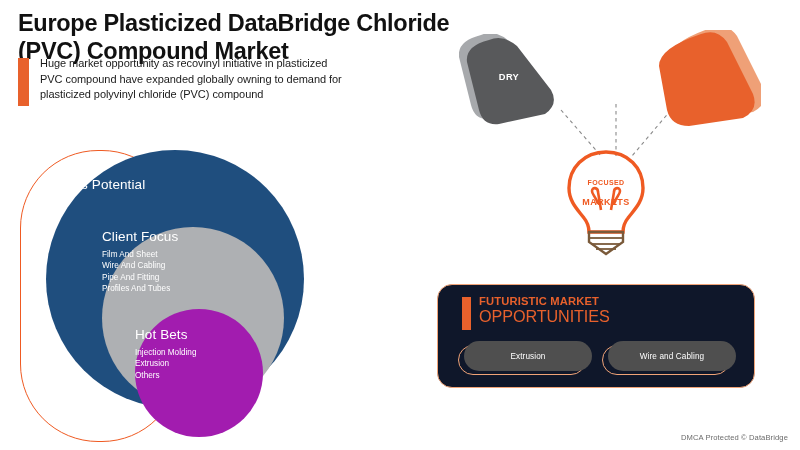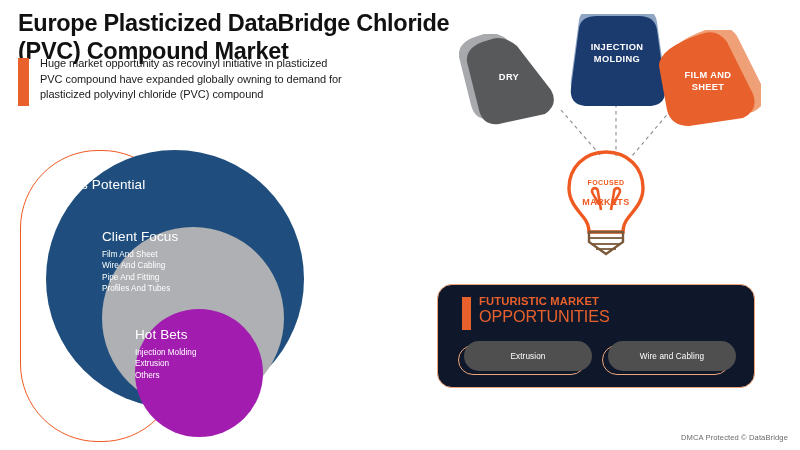--- a/index.html
+++ b/index.html
@@ -149,40 +149,28 @@
     <div class="petal-wrap" style="left:4px; top:30px; width:100px; height:92px;">
       <svg class="petal-shadow" viewBox="0 0 100 92">
         <path d="M30 6 Q44 0 58 12 L92 56 Q100 70 86 80 L40 90 Q24 92 20 76 L8 28 Q6 12 30 6 Z" fill="#A7A9AC" transform="translate(-8,-5)"></path>
       </svg>
       <svg class="petal" viewBox="0 0 100 92">
         <path d="M30 6 Q44 0 58 12 L92 56 Q100 70 86 80 L40 90 Q24 92 20 76 L8 28 Q6 12 30 6 Z" fill="#58595B"></path>
       </svg>
       <div class="petal-label" style="top:38px;">DRY</div>
     </div>
 
-    <div class="petal-wrap" style="left:108px; top:10px; width:108px; height:96px;">
-      <svg class="petal-shadow" viewBox="0 0 108 96">
-        <path d="M16 14 Q18 2 34 2 L76 2 Q92 2 94 16 L102 74 Q104 90 88 92 L22 92 Q6 90 8 74 Z" fill="#8FA5C4" transform="translate(0,-8)"></path>
-      </svg>
-      <svg class="petal" viewBox="0 0 108 96">
-        <path d="M16 14 Q18 2 34 2 L76 2 Q92 2 94 16 L102 74 Q104 90 88 92 L22 92 Q6 90 8 74 Z" fill="#1B3B6F"></path>
-      </svg>
-      <div class="petal-label" style="top:28px;">INJECTION
-MOLDING</div>
-    </div>
 
     <div class="petal-wrap" style="left:200px; top:26px; width:106px; height:98px;">
       <svg class="petal-shadow" viewBox="0 0 106 98">
         <path d="M46 4 Q62 -2 72 12 L98 64 Q104 80 88 88 L34 96 Q16 96 12 80 L4 36 Q4 18 46 4 Z" fill="#EFA077" transform="translate(10,-6)"></path>
       </svg>
       <svg class="petal" viewBox="0 0 106 98">
         <path d="M46 4 Q62 -2 72 12 L98 64 Q104 80 88 88 L34 96 Q16 96 12 80 L4 36 Q4 18 46 4 Z" fill="#E8612C"></path>
       </svg>
-      <div class="petal-label" style="top:40px;">FILM AND
-SHEET</div>
     </div>
   </div>
 
   <div id="bulb">
     <svg width="100" height="108" viewBox="0 0 100 108">
       <path d="M50 4 C28 4 13 20 13 40 C13 54 22 62 28 70 C32 75 33 80 33 84
                L67 84 C67 80 68 75 72 70 C78 62 87 54 87 40 C87 20 72 4 50 4 Z" fill="none" stroke="#EF5A22" stroke-width="3.4"></path>
       <path d="M42 56 C40 48 36 47 36 43 C36 39 42 39 42 44 L45 62" fill="none" stroke="#EF5A22" stroke-width="2.6"></path>
       <path d="M58 56 C60 48 64 47 64 43 C64 39 58 39 58 44 L55 62" fill="none" stroke="#EF5A22" stroke-width="2.6"></path>
       <path d="M33 84 L67 84 L67 94 L50 106 L33 94 Z" fill="none" stroke="#7A5A3A" stroke-width="2.4"></path>

